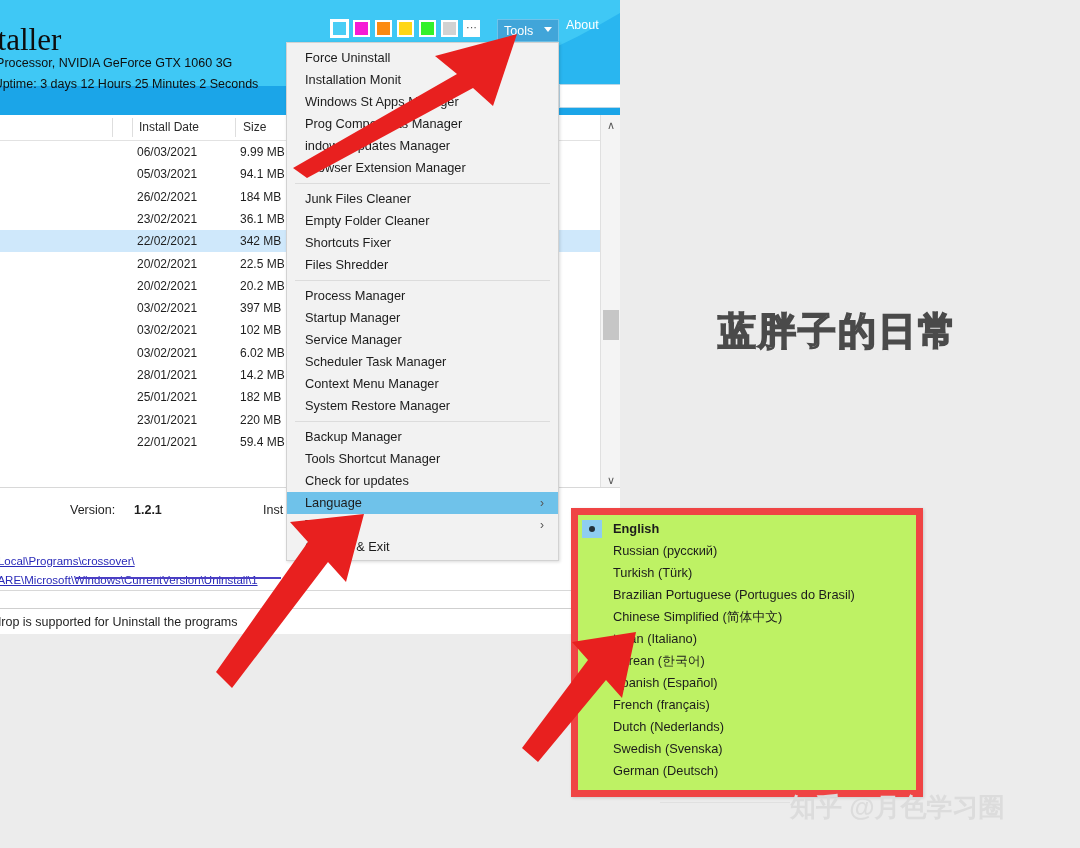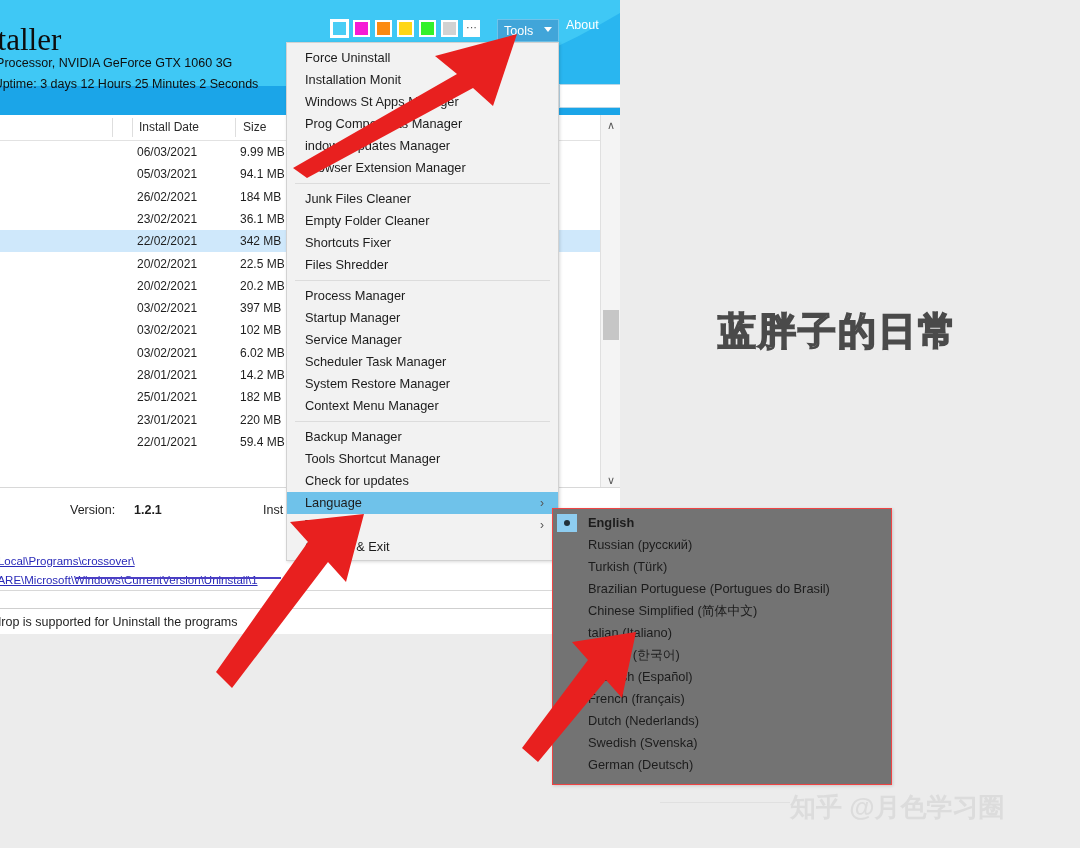--- a/index.html
+++ b/index.html
@@ -163,22 +163,22 @@
   .menu-item.highlight{background:#6fc2ea;}
   .menu-sep{height:1px;background:#dcdcdc;margin:4px 8px 4px 8px;}
   .submenu-caret{
     position:absolute;right:14px;top:0;font-size:12px;color:#555;
   }
   #cleanup-underline{
     position:absolute;left:76px;top:577px;width:205px;height:2px;background:#4b3fc4;
   }
   
   #language-menu{
-    position:absolute;left:552px;top:508px;width:338px;
-    background:#737373;border:1px solid #ef4444;
+    position:absolute;left:571px;top:508px;width:338px;
+    background:#bef264;border:7px solid #ef4444;
     box-shadow:1px 1px 3px rgba(0,0,0,.15);
     padding:3px 0 8px 0;
   }
   .lang-item{
     height:22px;line-height:22px;padding-left:35px;
     font-size:12.8px;color:#1c1c1c;white-space:nowrap;position:relative;
   }
   .lang-item.current{font-weight:bold;}
   .lang-radio{
     position:absolute;left:4px;top:2px;width:20px;height:18px;
@@ -354,22 +354,22 @@
     <div class="menu-sep"></div>
     <div class="menu-item"><span>Junk Files Cleaner</span></div>
     <div class="menu-item"><span>Empty Folder Cleaner</span></div>
     <div class="menu-item"><span>Shortcuts Fixer</span></div>
     <div class="menu-item"><span>Files Shredder</span></div>
     <div class="menu-sep"></div>
     <div class="menu-item"><span>Process Manager</span></div>
     <div class="menu-item"><span>Startup Manager</span></div>
     <div class="menu-item"><span>Service Manager</span></div>
     <div class="menu-item"><span>Scheduler Task Manager</span></div>
+    <div class="menu-item"><span>Context Menu Manager</span></div>
     <div class="menu-item"><span>System Restore Manager</span></div>
-    <div class="menu-item"><span>Context Menu Manager</span></div>
     <div class="menu-sep"></div>
     <div class="menu-item"><span>Backup Manager</span></div>
     <div class="menu-item"><span>Tools Shortcut Manager</span></div>
     <div class="menu-item"><span>Check for updates</span></div>
     <div class="menu-item highlight"><span>Language</span><span class="submenu-caret">›</span></div>
     <div class="menu-item"><span>Themes</span><span class="submenu-caret">›</span></div>
     <div class="menu-item"><span>Cleanup &amp; Exit</span></div>
   </div>
 <div id="cleanup-underline"></div>
 

